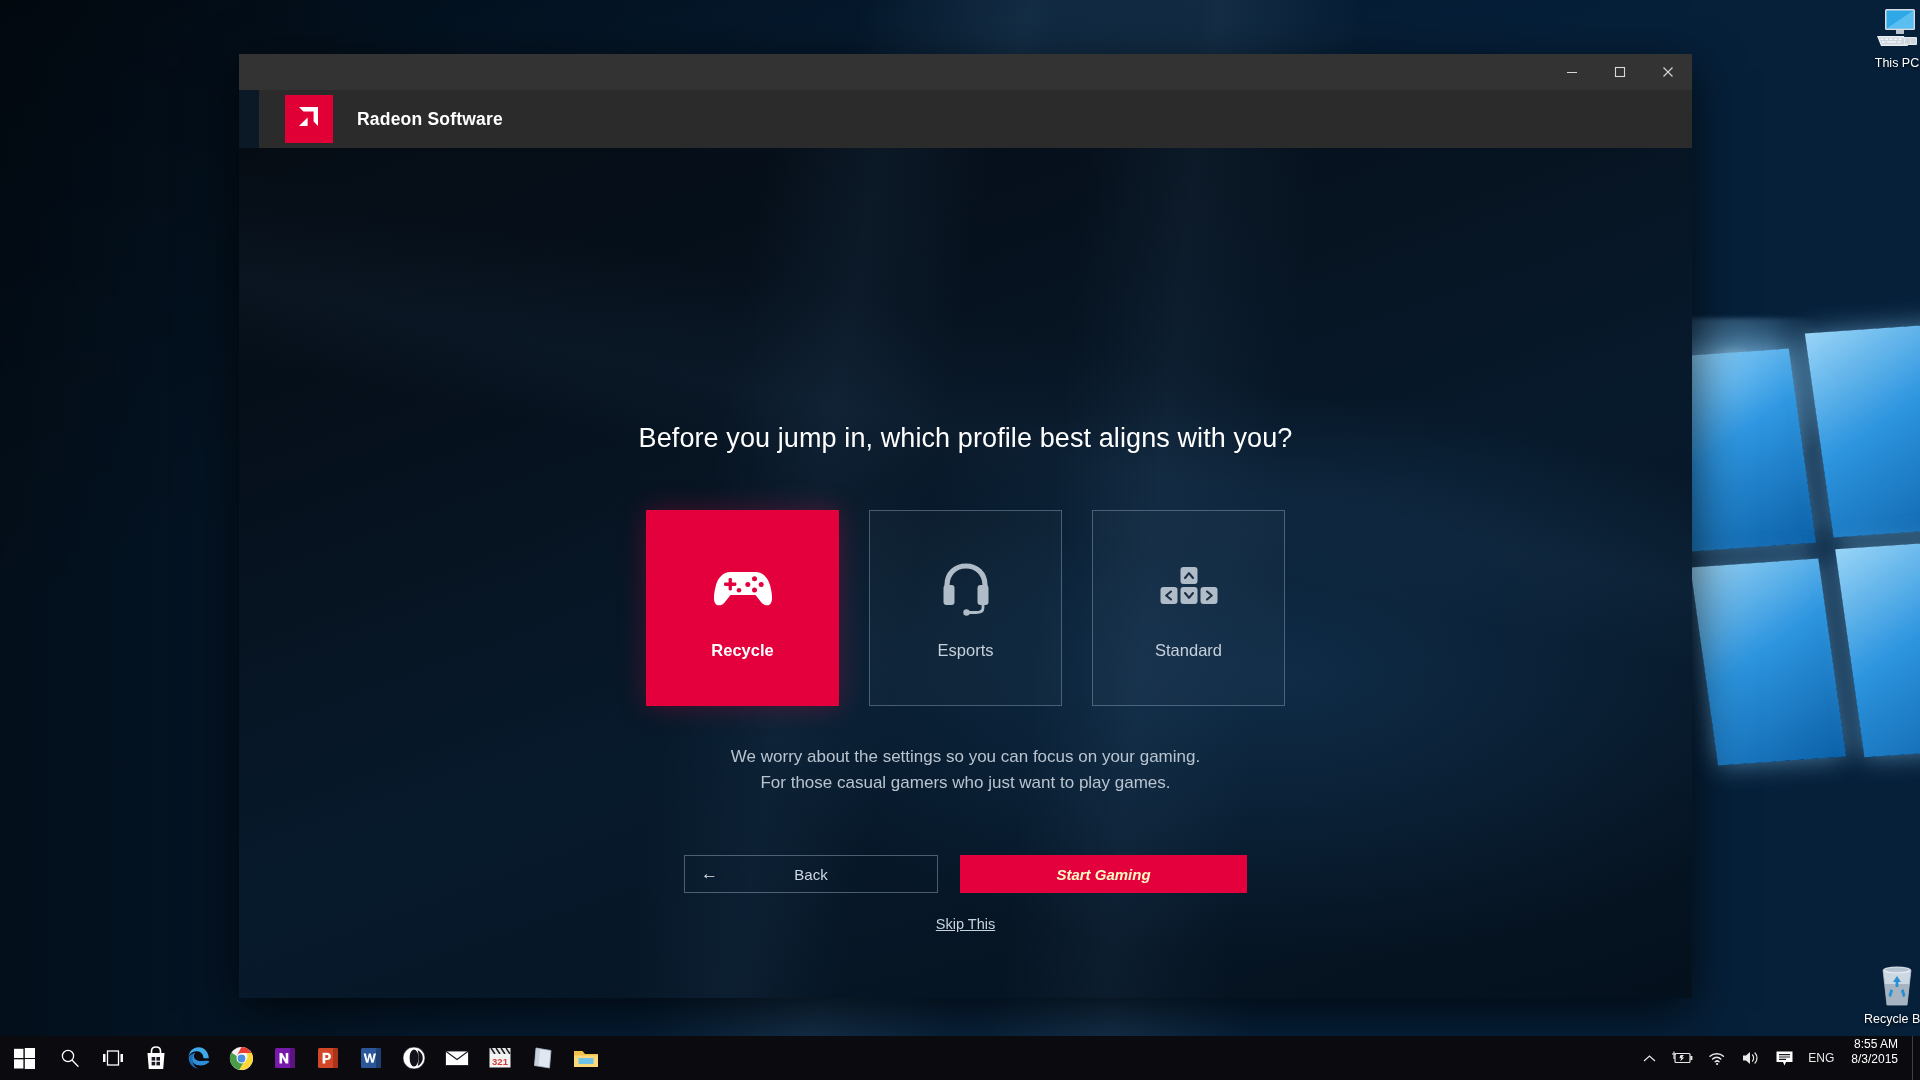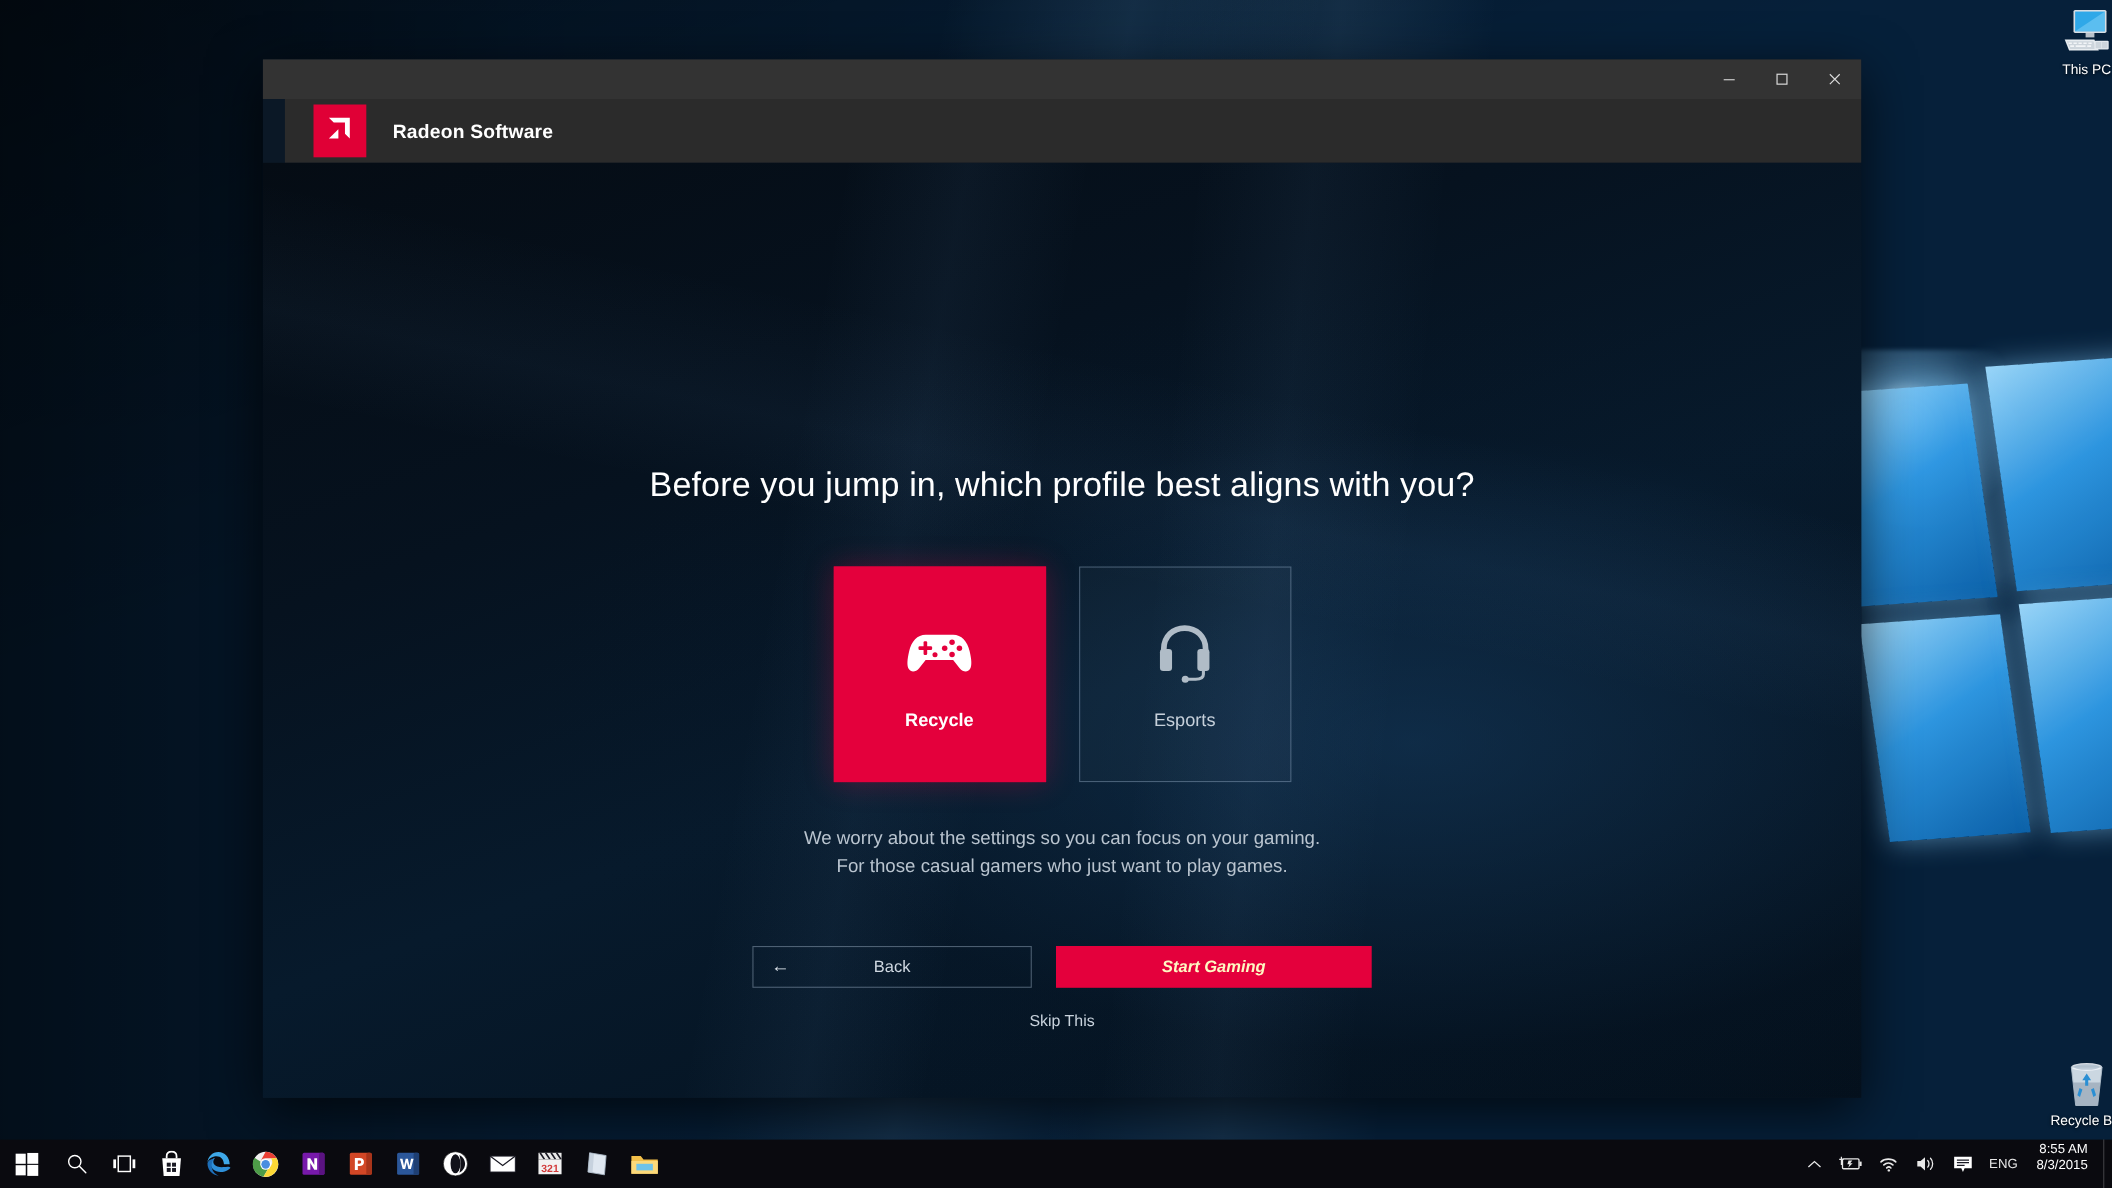--- a/index.html
+++ b/index.html
@@ -81,21 +81,21 @@
     content:""; position:absolute; inset:0;
     background:
       linear-gradient(100deg, rgba(0,0,0,0) 33%, rgba(120,180,240,0.055) 40%, rgba(0,0,0,0) 47%),
       linear-gradient(96deg, rgba(0,0,0,0) 55%, rgba(130,190,245,0.05) 62%, rgba(0,0,0,0) 70%),
       linear-gradient(12deg, rgba(0,0,0,0) 55%, rgba(110,170,230,0.045) 62%, rgba(0,0,0,0) 72%);
     pointer-events:none;
   }
   #content-inner{ position:relative; z-index:2; }
 
   #headline{
-    text-align:center; color:#ffffff; font-size:31px; font-weight:400;
+    text-align:center; color:#ffffff; font-size:27px; font-weight:400;
     padding-top:275px; letter-spacing:0.1px;
   }
 
   
   #cards{ display:flex; justify-content:center; gap:30px; margin-top:56px; }
   .card{
     width:193px; height:196px; display:flex; flex-direction:column;
     align-items:center; justify-content:center;
     border:1px solid rgba(150,175,200,0.42);
     background:rgba(255,255,255,0.022);
@@ -122,21 +122,21 @@
   }
   #back-button .arrow{ position:absolute; left:16px; font-size:17px; color:#dfe6ed; }
   #back-button .lbl{ width:100%; text-align:center; }
   #start-button{
     width:287px; height:38px; background:#e4003c; border:none; color:#fef9c3;
     font-size:15px; font-weight:bold; cursor:pointer;
     font-family:"Liberation Sans", sans-serif;
     font-style:italic;
   }
   #skip{ text-align:center; margin-top:22px; }
-  #skip a{ color:#c9d3dd; font-size:14.5px; cursor:pointer; }
+  #skip a{ color:#c9d3dd; font-size:14.5px; text-decoration:underline; cursor:pointer; }
 
   
   #taskbar{
     position:absolute; left:0; bottom:0; width:1920px; height:44px;
     background:#0a0a0f; display:flex; align-items:center;
   }
   #tb-left{ display:flex; align-items:center; height:44px; }
   .tb-item{ width:43px; height:44px; display:flex; align-items:center; justify-content:center; cursor:pointer; }
   #tb-start{ width:48px; }
   #tray{ position:absolute; right:0; top:0; height:44px; display:flex; align-items:center; }
@@ -256,20 +256,35 @@
               <path d="M9 30 V25 C9 13.5 17.5 6 28 6 C38.5 6 47 13.5 47 25 V30" fill="none" stroke="#b0bcc7" stroke-width="5.2" stroke-linecap="round"></path>
               <rect x="5.5" y="25" width="11" height="20" rx="3" fill="#b0bcc7"></rect>
               <rect x="39.5" y="25" width="11" height="20" rx="3" fill="#b0bcc7"></rect>
               <path d="M45 45 V48 C45 51 42 52.5 38 52.5 H31" fill="none" stroke="#b0bcc7" stroke-width="2.8" stroke-linecap="round"></path>
               <circle cx="28.5" cy="52.5" r="3.2" fill="#b0bcc7"></circle>
             </svg>
           </div>
           <div class="card-label">Esports</div>
         </div>
 
+        <div class="card">
+          <div class="card-icon">
+            <svg width="62" height="46" viewBox="0 0 62 46">
+              <rect x="22.5" y="2" width="17" height="17" rx="3" fill="#b0bcc7"></rect>
+              <rect x="2.5" y="22" width="17" height="17" rx="3" fill="#b0bcc7"></rect>
+              <rect x="22.5" y="22" width="17" height="17" rx="3" fill="#b0bcc7"></rect>
+              <rect x="42.5" y="22" width="17" height="17" rx="3" fill="#b0bcc7"></rect>
+              <path d="M27 13 L31 8.2 L35 13" fill="none" stroke="#1b2e42" stroke-width="2.1" stroke-linecap="round" stroke-linejoin="round"></path>
+              <path d="M27 28 L31 32.8 L35 28" fill="none" stroke="#1b2e42" stroke-width="2.1" stroke-linecap="round" stroke-linejoin="round"></path>
+              <path d="M13 26.5 L8.2 30.5 L13 34.5" fill="none" stroke="#1b2e42" stroke-width="2.1" stroke-linecap="round" stroke-linejoin="round"></path>
+              <path d="M49 26.5 L53.8 30.5 L49 34.5" fill="none" stroke="#1b2e42" stroke-width="2.1" stroke-linecap="round" stroke-linejoin="round"></path>
+            </svg>
+          </div>
+          <div class="card-label">Standard</div>
+        </div>
 
       </div>
 
       <div id="desc">
         <div>We worry about the settings so you can focus on your gaming.</div>
         <div>For those casual gamers who just want to play games.</div>
       </div>
 
       <div id="actions">
         <button id="back-button">

